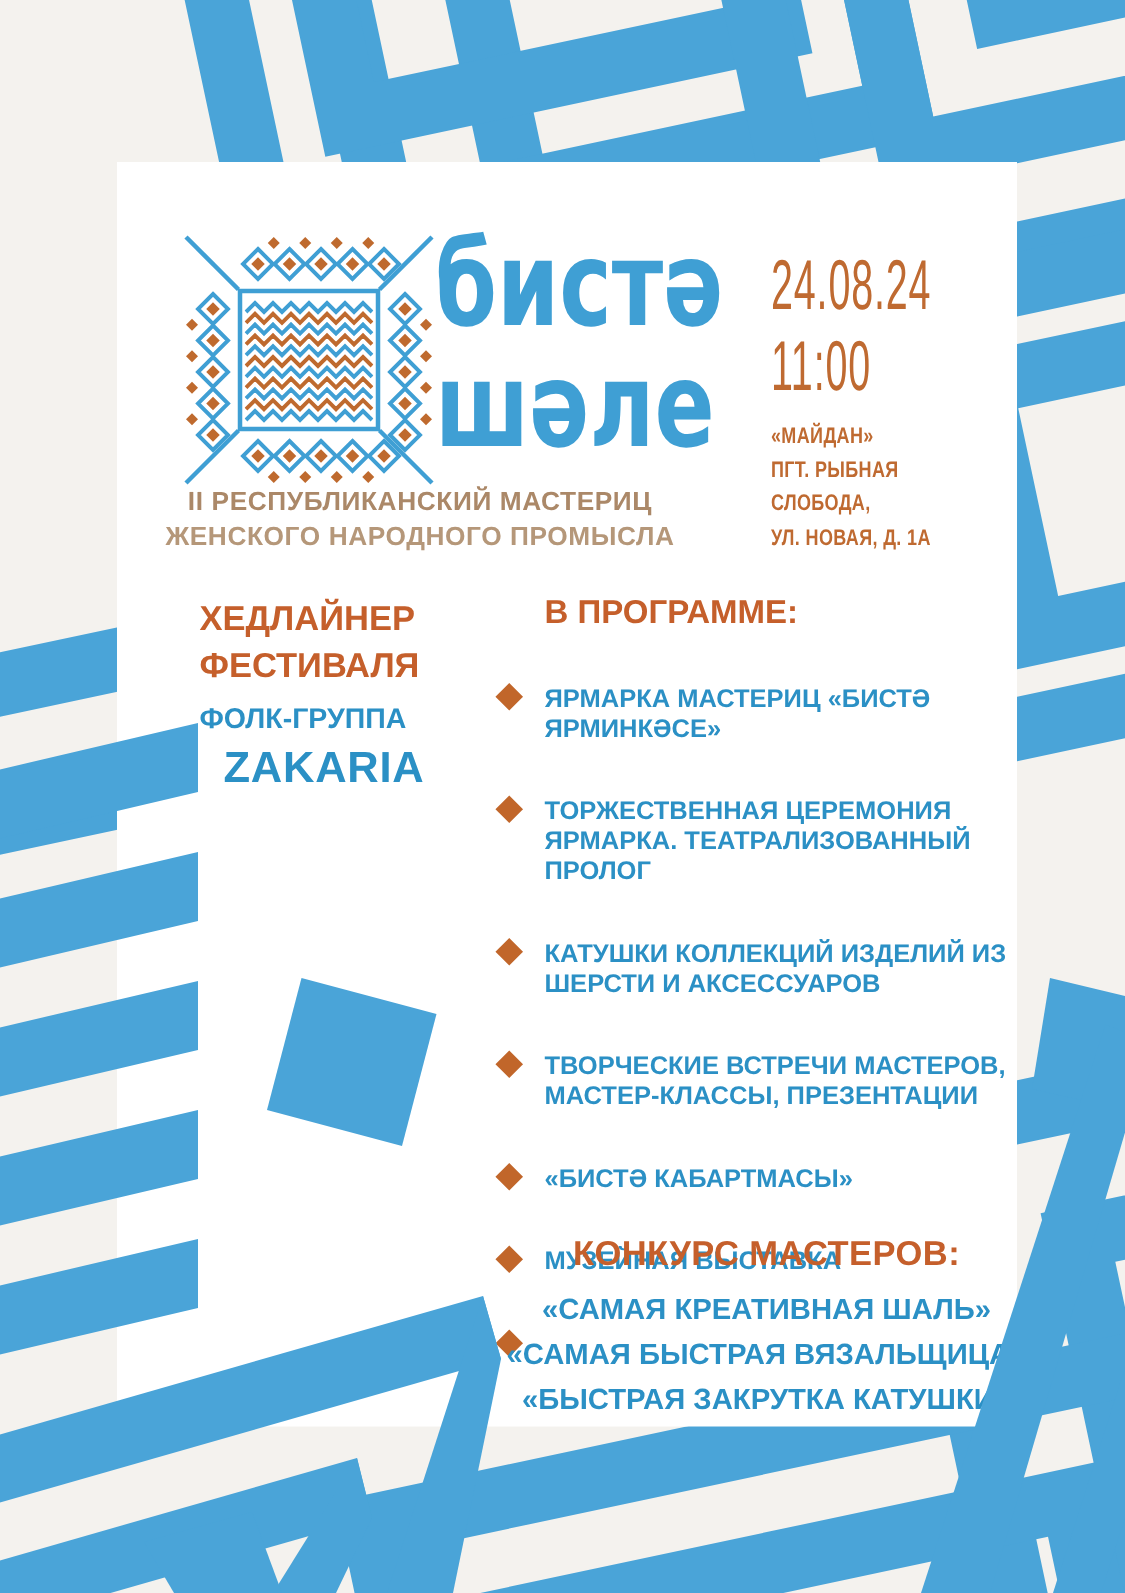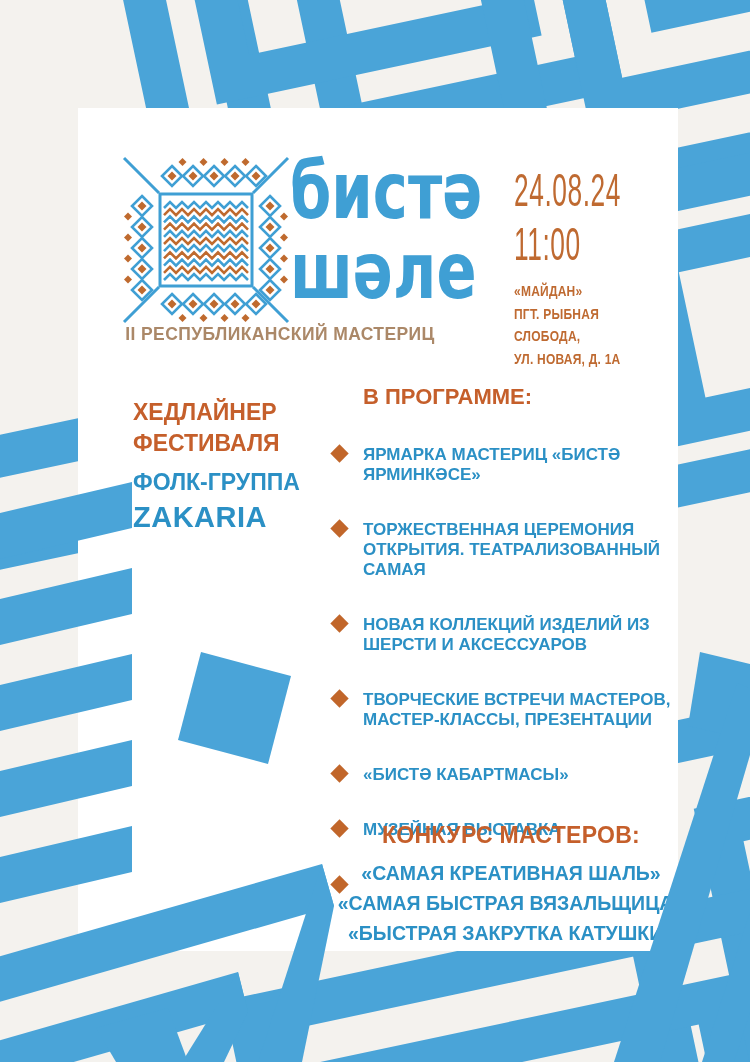--- a/index.html
+++ b/index.html
@@ -37,24 +37,24 @@
   .dt-date{top:58px;}
   .dt-time{top:112px;}
   .venue{
     position:absolute;left:0;top:172px;
     font-weight:bold;font-size:15px;line-height:1.5;letter-spacing:.3px;
     transform:scaleX(0.80);transform-origin:left top;white-space:nowrap;
   }
   
   .headliner{position:absolute;left:55px;top:289px;}
   .hl-label{color:#c55f2b;font-weight:bold;font-size:23px;line-height:1.35;}
-  .hl-type{color:#2b90c5;font-weight:bold;font-size:23px;margin-top:10px;}
-  .hl-name{color:#2b90c5;font-weight:bold;font-size:29px;margin-top:5px;letter-spacing:.5px;}
-  
-  .program{position:absolute;left:255px;top:276px;width:350px;}
+  .hl-type{color:#2b90c5;font-weight:bold;font-size:19px;margin-top:10px;}
+  .hl-name{color:#2b90c5;font-weight:bold;font-size:29px;margin-top:5px;letter-spacing:.5px;padding-left:16px;}
+  
+  .program{position:absolute;left:255px;top:287px;width:350px;}
   .prog-heading{color:#c55f2b;font-weight:bold;font-size:22px;margin:0 0 16px 30px;}
   .prog-item{
     position:relative;padding-left:30px;margin-bottom:12px;
     color:#2b90c5;font-weight:bold;font-size:17px;line-height:1.18;max-width:330px;margin-top:35px;
   }
   .diamond{
     position:absolute;left:0;top:2px;width:13px;height:13px;
     background:#c1662a;transform:rotate(45deg);
   }
   
@@ -173,20 +173,21 @@
       <use href="#sd" transform="translate(162,123.5)"></use>
   </svg>
 
   <div class="logo-text">
     <div>бистә</div>
     <div>шәле</div>
   </div>
 
   <div class="subtitle">
     <div class="l1">II РЕСПУБЛИКАНСКИЙ МАСТЕРИЦ</div>
+    <div class="l2">ЖЕНСКОГО НАРОДНОГО ПРОМЫСЛА</div>
   </div>
 
   <div class="datetime">
     <div class="dt-date">24.08.24</div>
     <div class="dt-time">11:00</div>
     <div class="venue">
       <div>«МАЙДАН»</div>
       <div>ПГТ. РЫБНАЯ</div>
       <div>СЛОБОДА,</div>
       <div>УЛ. НОВАЯ, Д. 1А</div>
@@ -201,25 +202,25 @@
   </div>
 
   <div class="program">
     <div class="prog-heading">В ПРОГРАММЕ:</div>
     <div class="prog-item">
       <span class="diamond"></span>
       <span>ЯРМАРКА МАСТЕРИЦ «БИСТӘ ЯРМИНКӘСЕ»</span>
     </div>
     <div class="prog-item">
       <span class="diamond"></span>
-      <span>ТОРЖЕСТВЕННАЯ ЦЕРЕМОНИЯ ОТКРЫТИЯ. ТЕАТРАЛИЗОВАННЫЙ САМАЯ</span>
-    </div>
-    <div class="prog-item">
-      <span class="diamond"></span>
-      <span>НОВАЯ КОЛЛЕКЦИЙ ИЗДЕЛИЙ ИЗ ШЕРСТИ И АКСЕССУАРОВ</span>
+      <span>ТОРЖЕСТВЕННАЯ ЦЕРЕМОНИЯ ЯРМАРКА. ТЕАТРАЛИЗОВАННЫЙ ПРОЛОГ</span>
+    </div>
+    <div class="prog-item">
+      <span class="diamond"></span>
+      <span>КАТУШКИ КОЛЛЕКЦИЙ ИЗДЕЛИЙ ИЗ ШЕРСТИ И АКСЕССУАРОВ</span>
     </div>
     <div class="prog-item">
       <span class="diamond"></span>
       <span>ТВОРЧЕСКИЕ ВСТРЕЧИ МАСТЕРОВ, МАСТЕР-КЛАССЫ, ПРЕЗЕНТАЦИИ</span>
     </div>
     <div class="prog-item">
       <span class="diamond"></span>
       <span>«БИСТӘ КАБАРТМАСЫ»</span>
     </div>
     <div class="prog-item">

